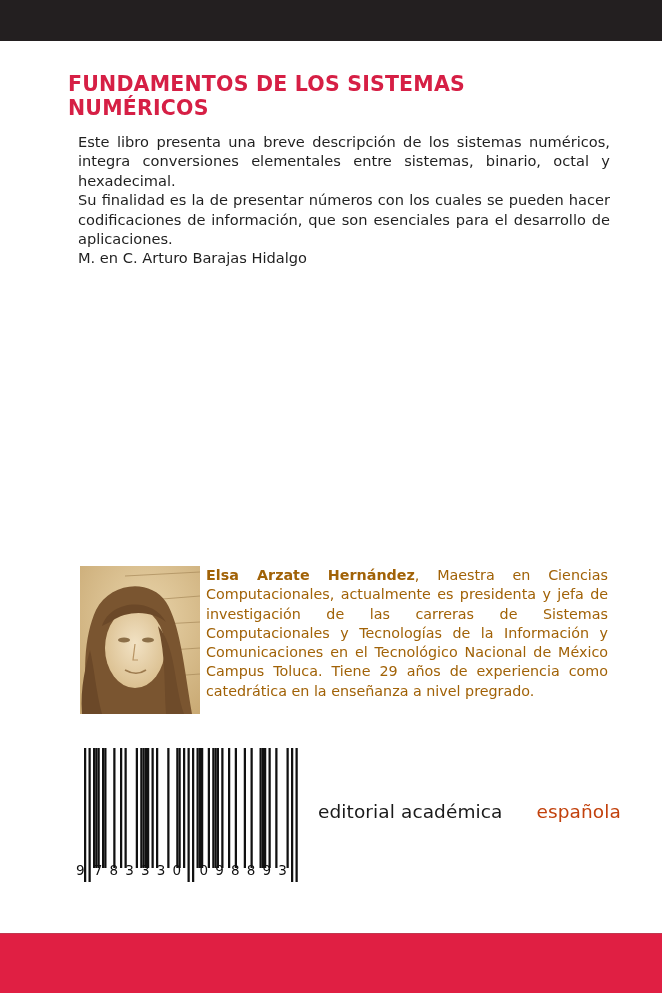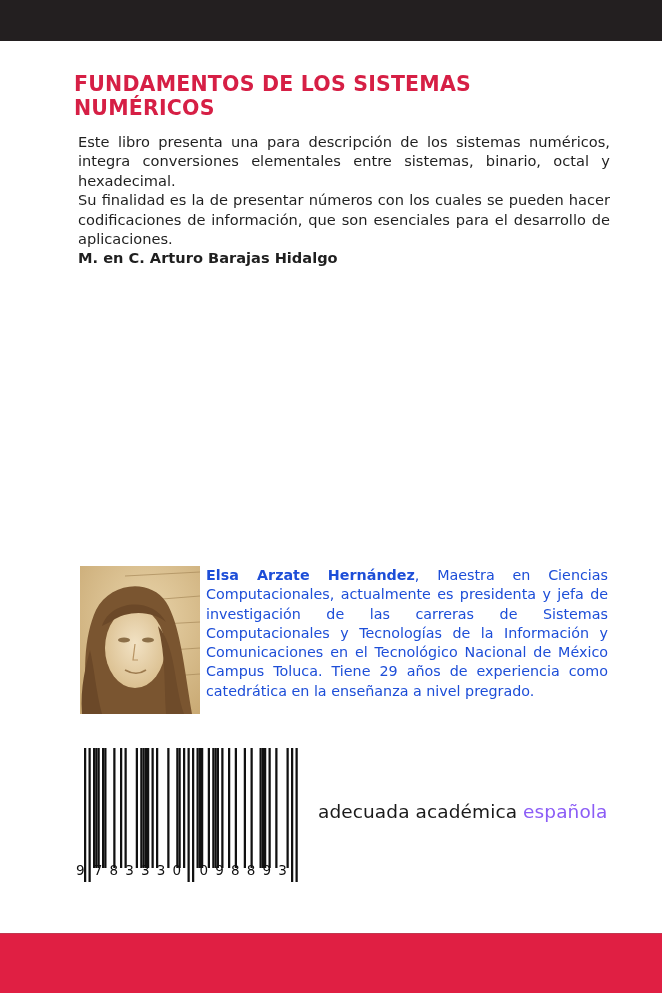--- a/index.html
+++ b/index.html
@@ -12,47 +12,47 @@
     .top-band {
       position: absolute; left: 0; top: 0; width: 662px; height: 41px;
       background: #231f20;
     }
     .bottom-band {
       position: absolute; left: 0; top: 933px; width: 662px; height: 60px;
       background: #e01f43;
       border-top: 1px solid #c0384f;
     }
     .title {
-      position: absolute; left: 74px; top: 72px; width: 540px;
+      position: absolute; left: 68px; top: 72px; width: 540px;
       margin: 0;
       font-family: "DejaVu Sans", sans-serif;
       font-weight: bold;
       font-size: 20.5px; line-height: 24px;
       color: #d61f45;
       letter-spacing: 0.2px;
     }
     .blurb {
       position: absolute; left: 78px; top: 132px; width: 532px;
       font-family: "DejaVu Sans", sans-serif;
       font-size: 14.6px; line-height: 19.4px;
       color: #1f1f1f;
     }
     .blurb p { margin: 0; text-align: justify; text-align-last: left; }
     .blurb-sign {
-      margin: 0; text-align: right; font-weight: bold;
+      margin: 0; text-align: right; font-weight: normal;
     }
     .author-photo {
       position: absolute; left: 80px; top: 566px; width: 120px; height: 148px;
       overflow: hidden;
     }
     .author-bio {
       position: absolute; left: 206px; top: 566px; width: 402px;
       font-family: "DejaVu Sans", sans-serif;
       font-size: 14.3px; line-height: 19.3px;
-      color: #1d4ed8;
+      color: #a16207;
       text-align: justify;
       margin: 0;
     }
     .author-bio b { font-weight: bold; }
     .barcode {
       position: absolute; left: 76px; top: 748px; width: 240px; height: 136px;
     }
     .barcode svg { display: block; }
     .barcode-digits {
       position: absolute; left: 76px; top: 862px; width: 240px; height: 20px;
@@ -60,34 +60,34 @@
     }
     .barcode-digits span { position: absolute; top: 0; }
     .publisher {
       position: absolute; left: 318px; top: 800px; width: 300px;
       font-family: "DejaVu Sans", sans-serif;
       font-size: 18.5px; line-height: 24px;
       white-space: nowrap;
       letter-spacing: 0.1px;
     }
     .publisher .pub-main { color: #1a1a1a; }
-    .publisher .pub-accent { color: #8b5cf6; }
+    .publisher .pub-accent { color: #c2410c; margin-left: 28px; }
   </style>
 </head>
 <body>
 
 <div class="top-band"></div>
 
 <h1 class="title">
   <span>FUNDAMENTOS DE LOS SISTEMAS</span><br>
   <span>NUMÉRICOS</span>
 </h1>
 
 <div class="blurb">
-  <p>Este libro presenta una para descripción de los sistemas numéricos, integra conversiones elementales entre sistemas, binario, octal y hexadecimal.</p>
+  <p>Este libro presenta una breve descripción de los sistemas numéricos, integra conversiones elementales entre sistemas, binario, octal y hexadecimal.</p>
   <p>Su finalidad es la de presentar números con los cuales se pueden hacer codificaciones de información, que son esenciales para el desarrollo de aplicaciones.</p>
   <p class="blurb-sign">M. en C. Arturo Barajas Hidalgo</p>
 </div>
 
 <div class="author-photo">
   <svg width="120" height="148" viewBox="0 0 120 148">
     <defs>
       <radialGradient id="bg" cx="0.55" cy="0.35" r="0.8">
         <stop offset="0" stop-color="#e9d4aa"></stop>
         <stop offset="1" stop-color="#c8a872"></stop>
@@ -176,17 +176,17 @@
     <span style="left: 96.5px;">0</span>
     <span style="left: 123.5px;">0</span>
     <span style="left: 139.3px;">9</span>
     <span style="left: 155px;">8</span>
     <span style="left: 170.8px;">8</span>
     <span style="left: 186.5px;">9</span>
     <span style="left: 202.3px;">3</span>
   </div>
 
 <div class="publisher">
-  <span class="pub-main">adecuada académica</span>
+  <span class="pub-main">editorial académica</span>
   <span class="pub-accent">española</span>
 </div>
 
 <div class="bottom-band"></div>
 
 </body></html>

